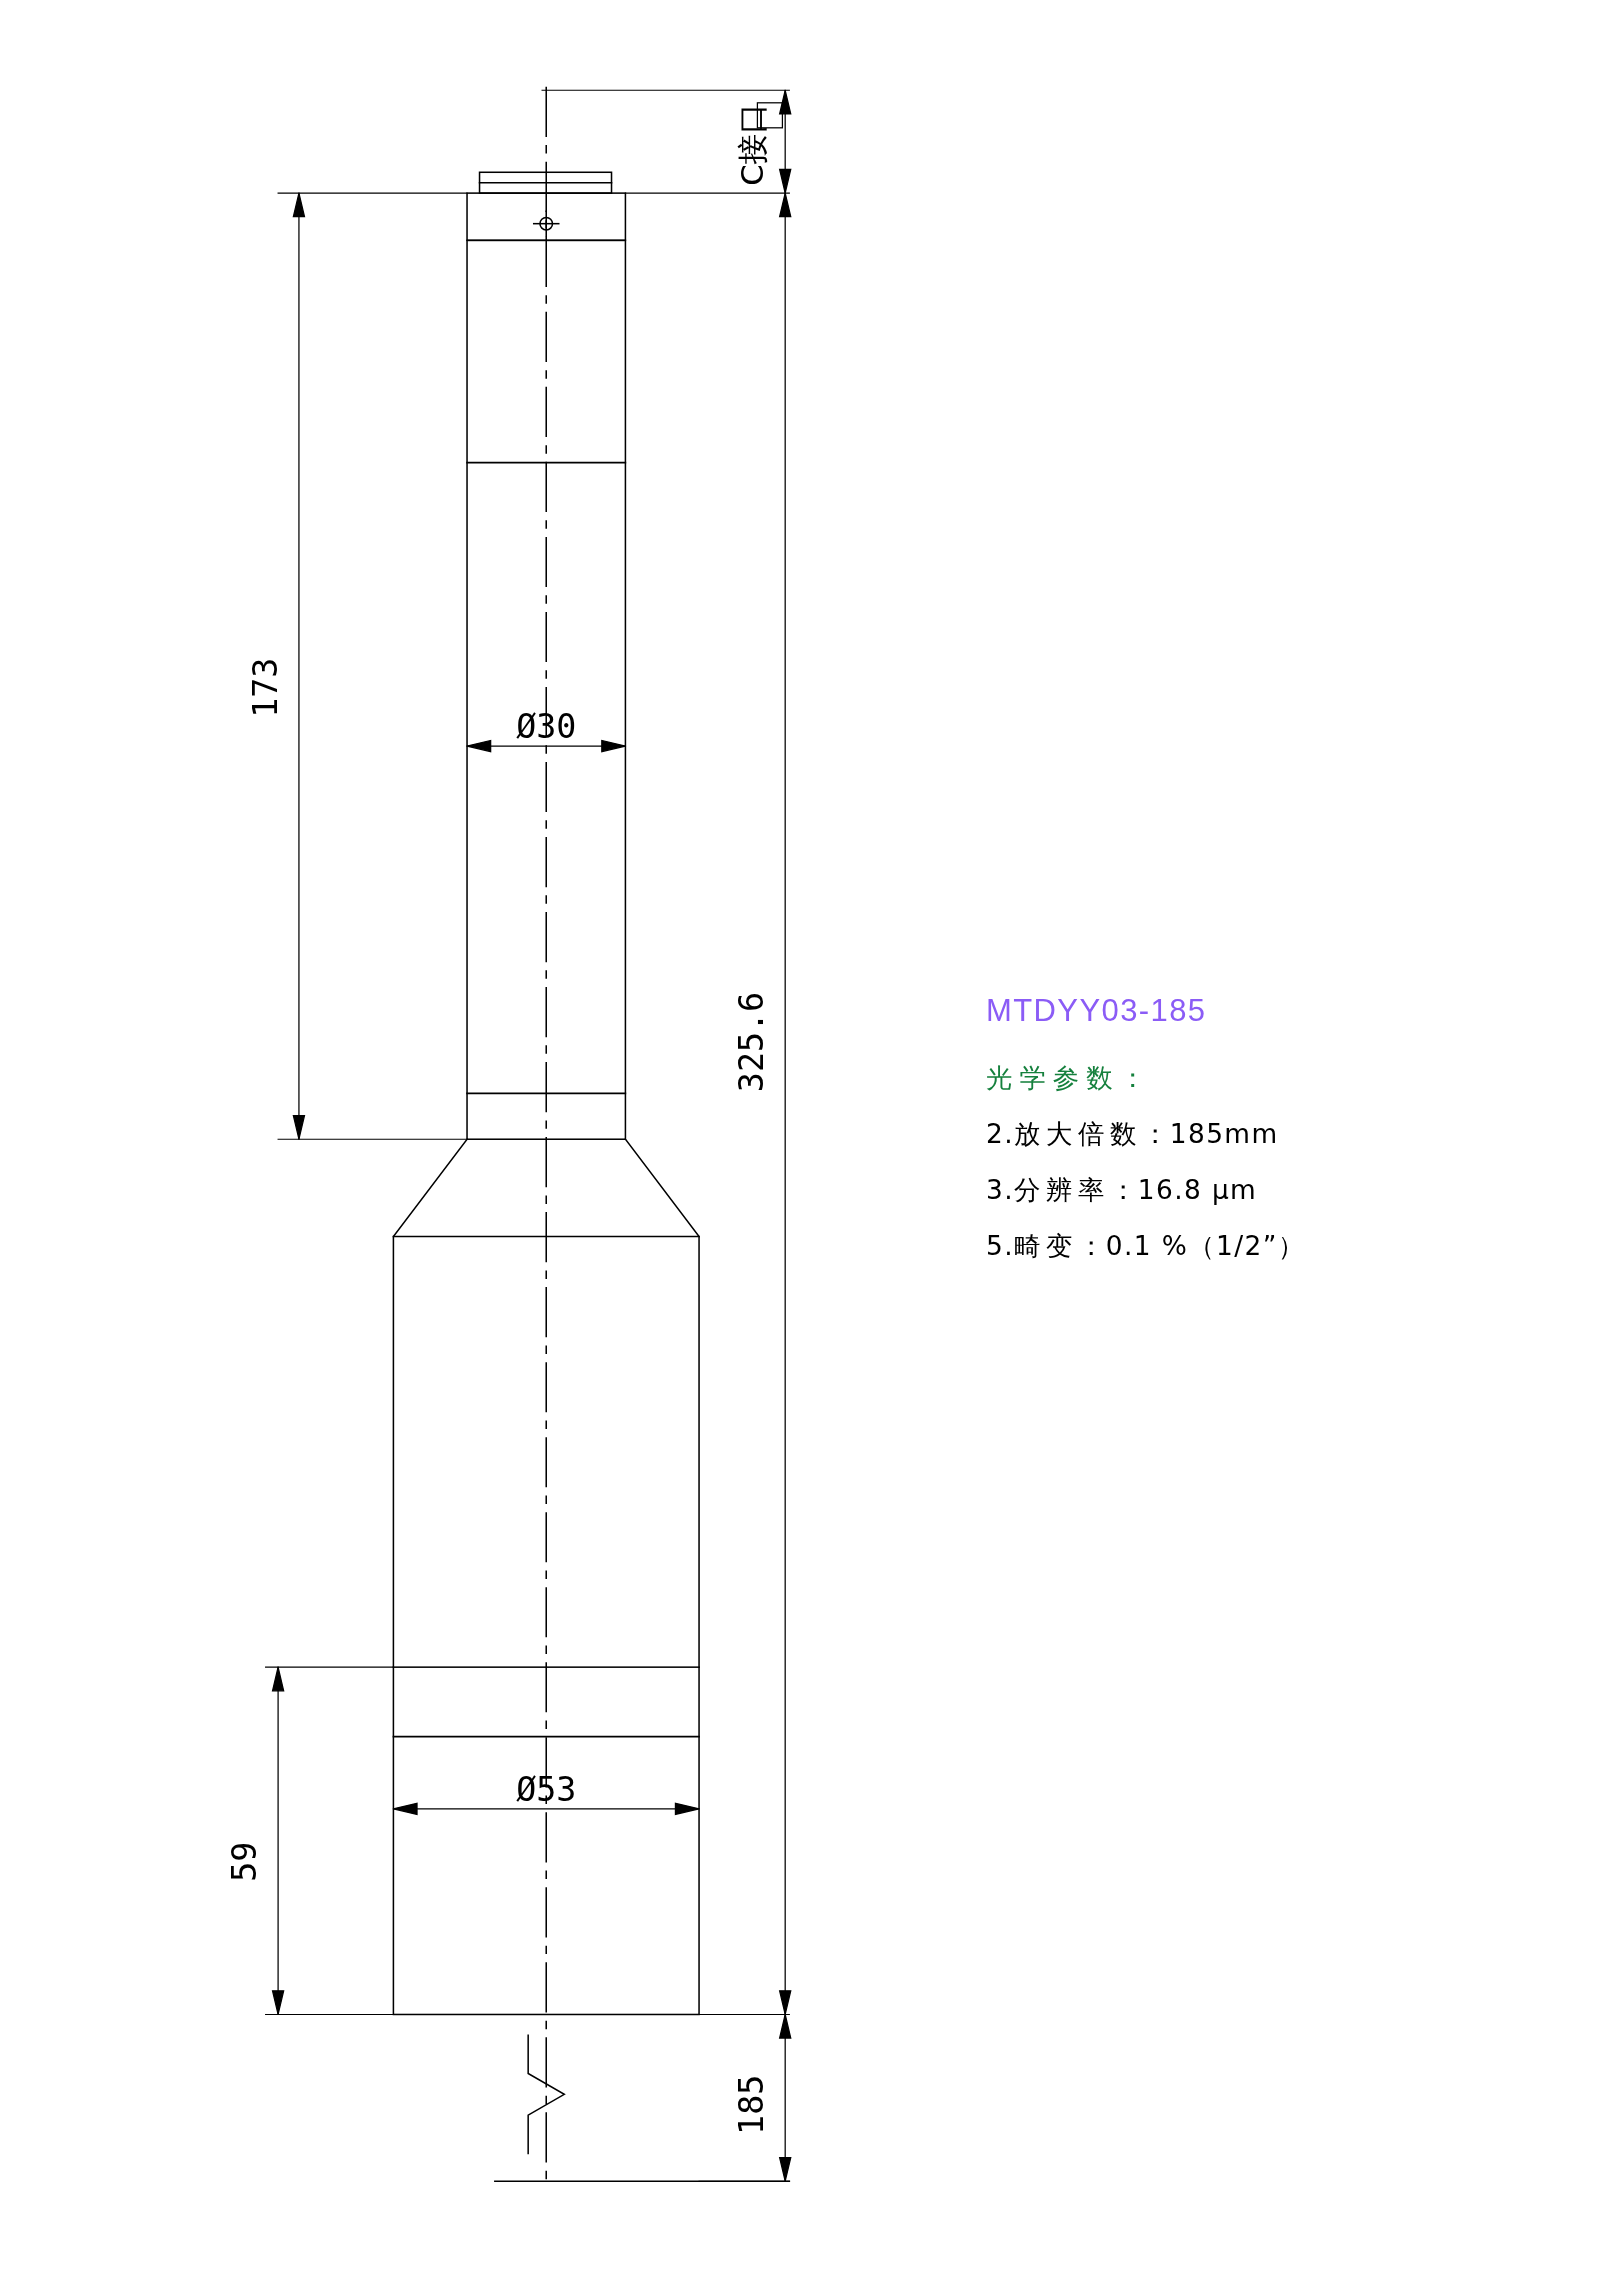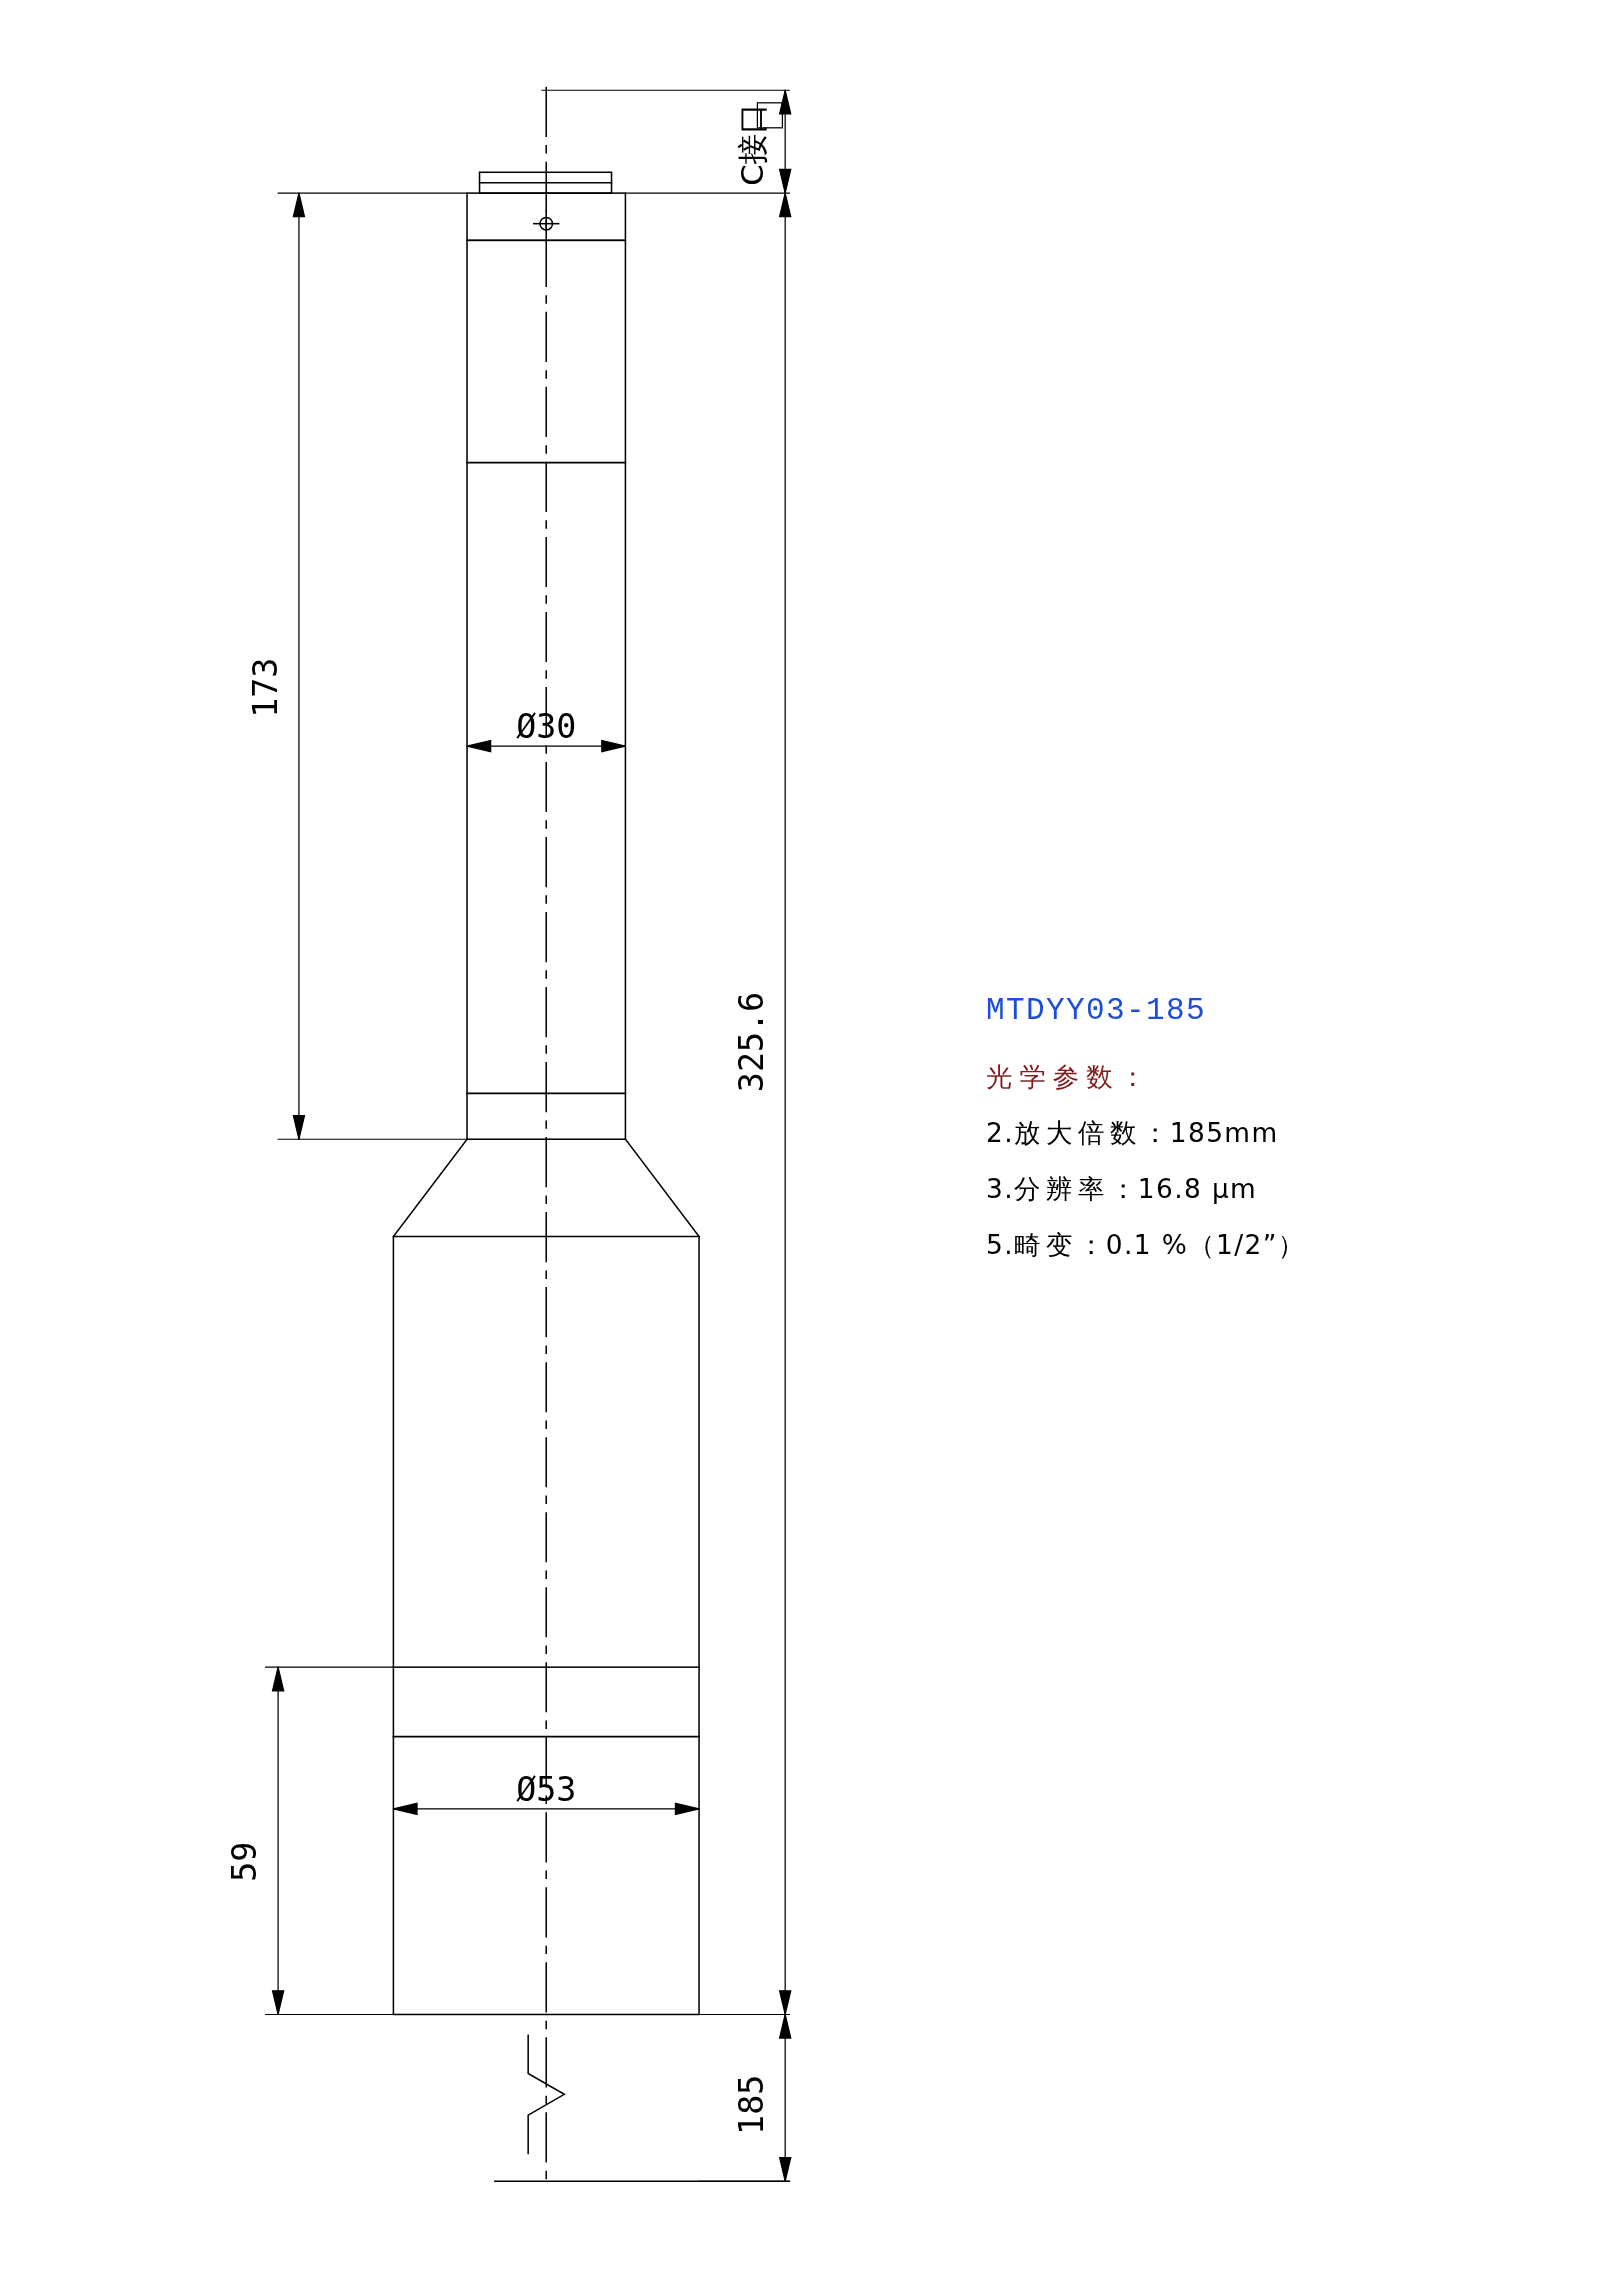--- a/index.html
+++ b/index.html
@@ -26,32 +26,32 @@
     width: 1619px;
     height: 2284px;
   }
   .spec-block {
     position: absolute;
     left: 986px;
     top: 993px;
     width: 570px;
   }
   .spec-title {
-    font-family: Liberation Mono, monospace;
+    font-family: Liberation Sans, sans-serif;
     font-size: 31px;
     letter-spacing: 1.4px;
-    color: #1d4ed8;
+    color: #8b5cf6;
     margin-bottom: 32px;
     white-space: nowrap;
   }
   .spec-heading {
     font-family: "DejaVu Sans", sans-serif;
     font-size: 26.4px;
     letter-spacing: 7px;
-    color: #7f1d1d;
+    color: #15803d;
     margin-bottom: 21px;
     white-space: nowrap;
   }
   .spec-line {
     font-family: "DejaVu Sans", sans-serif;
     font-size: 26.4px;
     color: #000;
     margin-bottom: 21px;
     white-space: nowrap;
     letter-spacing: 1.4px;

